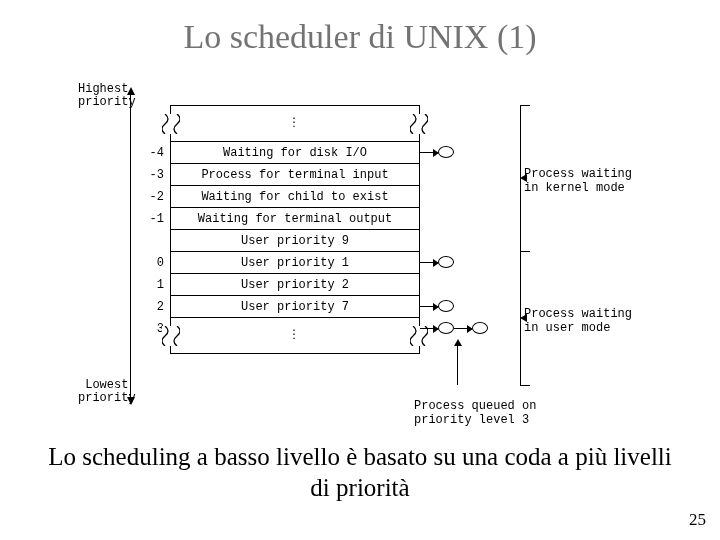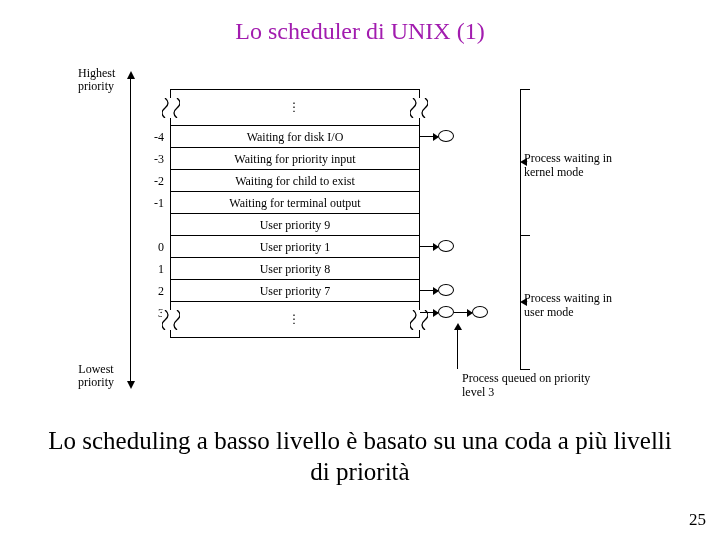--- a/index.html
+++ b/index.html
@@ -7,31 +7,31 @@
     margin: 0;
     width: 720px;
     height: 540px;
     font-family: "Times New Roman", Times, serif;
     background: #fff;
     color: #000;
     position: relative;
   }
   .title {
     text-align: center;
-    font-size: 24px;
-    color: #a21caf;
+    font-size: 34px;
+    color: #737373;
     margin-top: 18px;
     font-weight: normal;
   }
   .diagram {
     position: relative;
     width: 580px;
     height: 340px;
     margin: 18px auto 0 auto;
-    font-family: Liberation Serif, serif;
+    font-family: Liberation Mono, monospace;
     font-size: 12px;
     color: #000;
   }
   .hp-label { position: absolute; left: 8px; top: 4px; line-height: 1.1; text-align: left; }
   .lp-label { position: absolute; left: 8px; top: 300px; line-height: 1.1; text-align: center; }
   .axis {
     position: absolute;
     left: 60px; top: 14px; height: 306px; width: 0;
     border-left: 1px solid #000;
   }
@@ -104,21 +104,21 @@
   .brace-arrow {
     position: absolute; left: 450px; width: 0; height: 0;
     border-top: 4px solid transparent; border-bottom: 4px solid transparent;
     border-right: 7px solid #000;
   }
   .mode-label {
     position: absolute; left: 454px; width: 110px; font-size: 12px; line-height: 1.2;
   }
 
   .pq-label {
-    position: absolute; left: 344px; top: 308px; font-size: 12px; line-height: 1.2; width: 150px; margin-left: 48px;
+    position: absolute; left: 344px; top: 320px; font-size: 12px; line-height: 1.2; width: 150px;
   }
   .pq-arrow {
     position: absolute;
     left: 387px; top: 266px; width: 0; height: 40px; border-left: 1.5px solid #000;
   }
   .pq-arrow::before {
     content: ""; position: absolute; left: -4px; top: -6px;
     border-left: 4px solid transparent; border-right: 4px solid transparent;
     border-bottom: 7px solid #000;
   }
@@ -165,26 +165,26 @@
           </svg>
         </span>
       <span class="break right">
           <svg width="18" height="20">
             <path d="M3 0 Q9 5 3 10 Q-3 15 3 20" fill="none" stroke="#000" stroke-width="1.3"></path>
             <path d="M15 0 Q21 5 15 10 Q9 15 15 20" fill="none" stroke="#000" stroke-width="1.3"></path>
           </svg>
         </span>
     </div>
     <div class="row">Waiting for disk I/O</div>
-    <div class="row">Waiting for priority input</div>
+    <div class="row">Process for terminal input</div>
     <div class="row">Waiting for child to exist</div>
     <div class="row">Waiting for terminal output</div>
     <div class="row">User priority 9</div>
     <div class="row">User priority 1</div>
-    <div class="row">User priority 8</div>
+    <div class="row">User priority 2</div>
     <div class="row">User priority 7</div>
     <div class="row gap">
       <span class="dots">⋮</span>
       <span class="break left">
           <svg width="18" height="20">
             <path d="M3 0 Q9 5 3 10 Q-3 15 3 20" fill="none" stroke="#000" stroke-width="1.3"></path>
             <path d="M15 0 Q21 5 15 10 Q9 15 15 20" fill="none" stroke="#000" stroke-width="1.3"></path>
           </svg>
         </span>
       <span class="break right">

